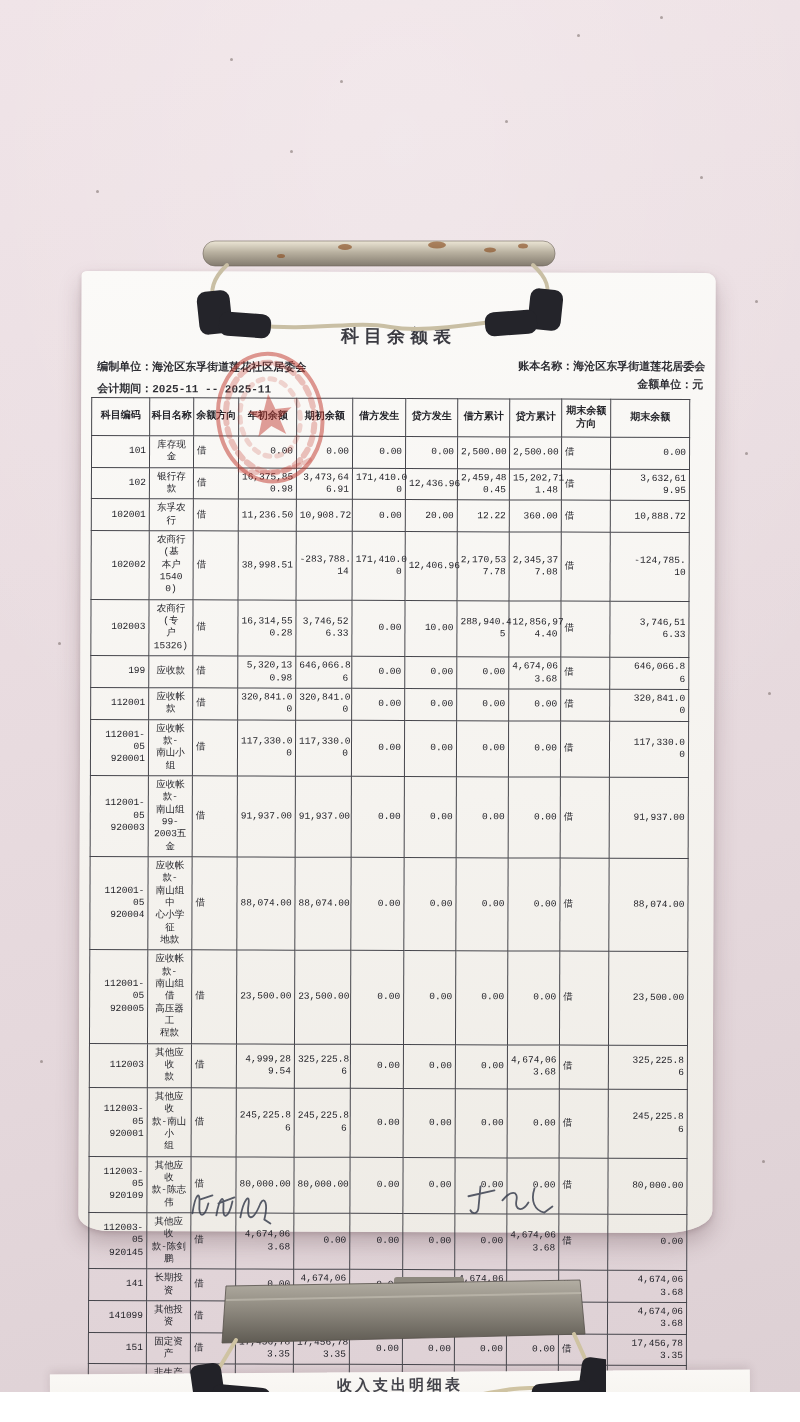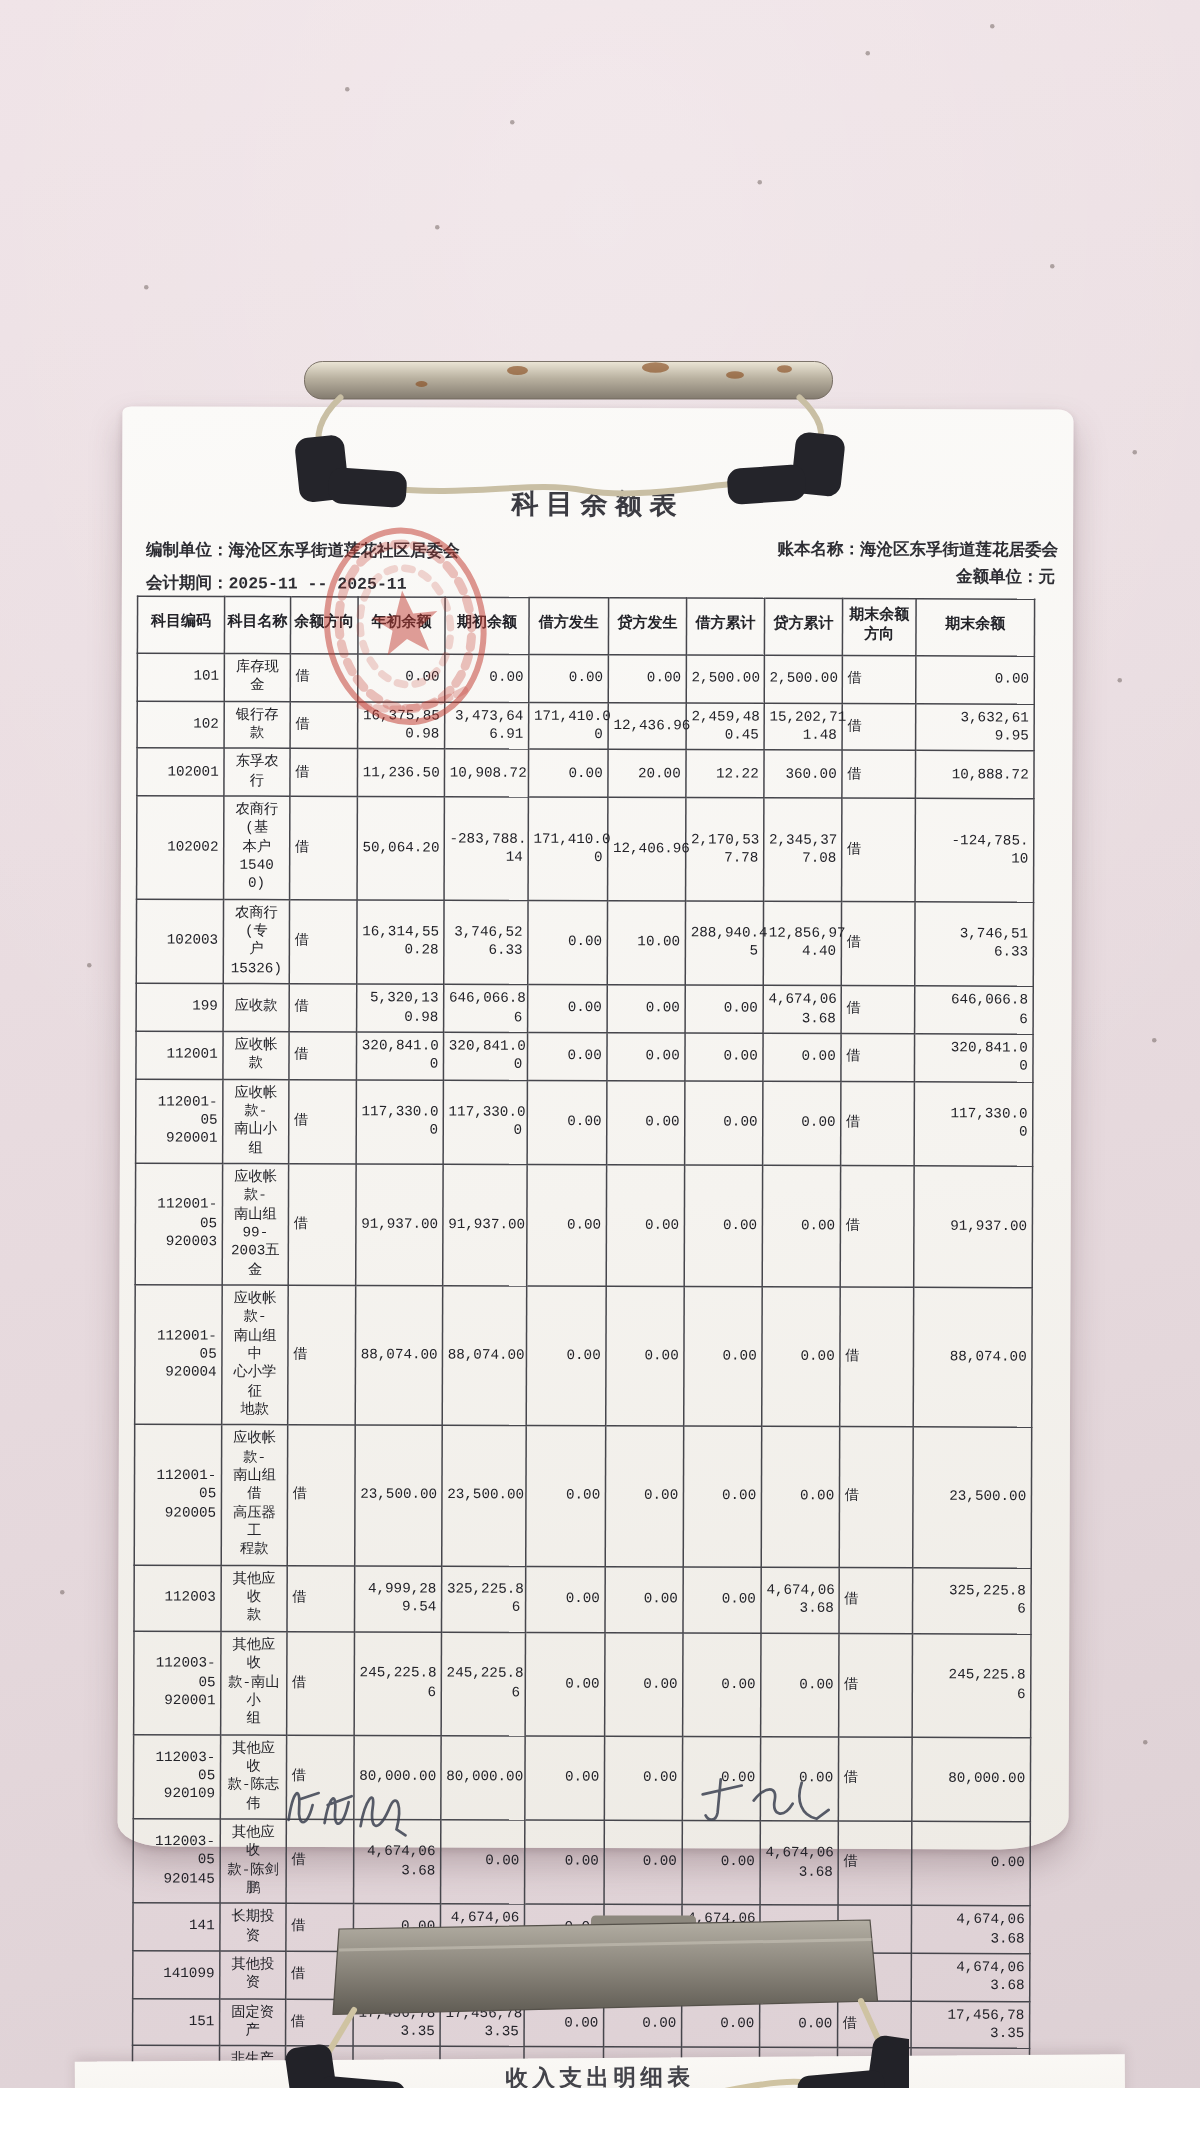--- a/index.html
+++ b/index.html
@@ -167,21 +167,21 @@
             <td class="num">360.00</td>
             <td class="dir">借</td>
             <td class="num">10,888.72</td>
           </tr>
           <tr>
             <td class="code">102002</td>
             <td class="name">农商行(基
 本户1540
 0)</td>
             <td class="dir">借</td>
-            <td class="num">50,064.20</td>
+            <td class="num">38,998.51</td>
             <td class="num">-283,788.
 14</td>
             <td class="num">171,410.0
 0</td>
             <td class="num">12,406.96</td>
             <td class="num">2,170,53
 7.78</td>
             <td class="num">2,345,37
 7.08</td>
             <td class="dir">借</td>

